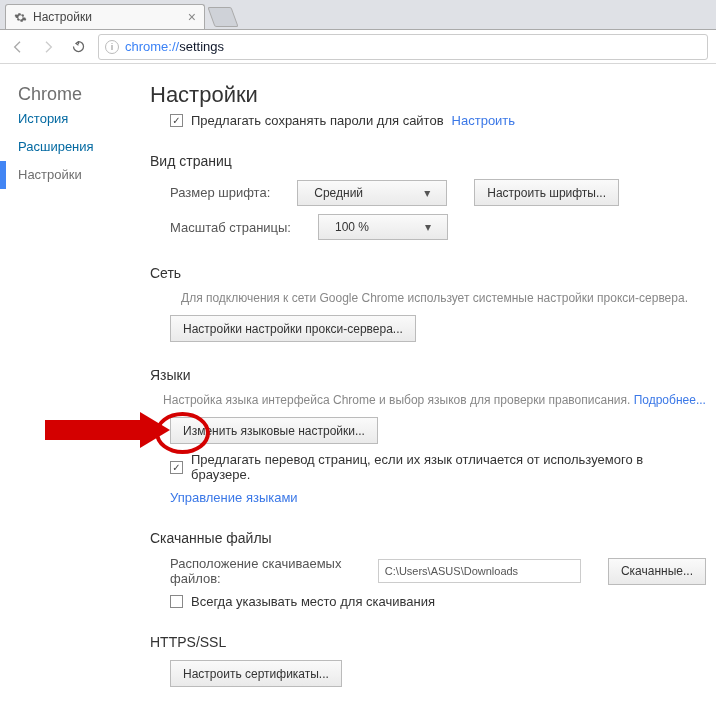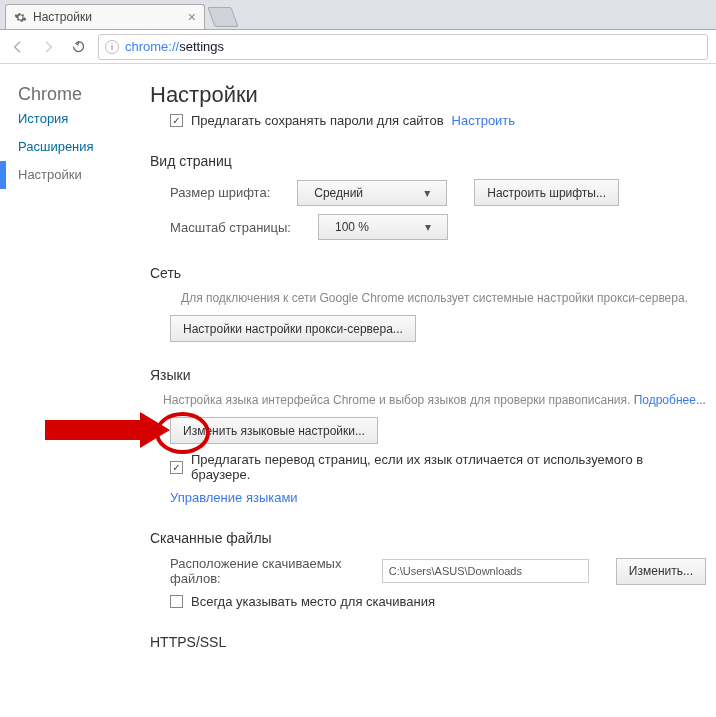--- a/index.html
+++ b/index.html
@@ -141,28 +141,31 @@
       <span>Предлагать перевод страниц, если их язык отличается от используемого в браузере.</span>
     </div>
     <div class="row">
         <span class="link">Управление языками</span>
       </div>
 
     <h2>Скачанные файлы</h2>
     <div class="row">
       <span class="label">Расположение скачиваемых файлов:</span>
       <input class="input" value="C:\Users\ASUS\Downloads" style="">
-      <div class="btn">Изменить...</div>
+      <div class="btn">Скачанные...</div>
     </div>
     <div class="chk-row">
       <span class="chk"></span>
       <span>Всегда указывать место для скачивания</span>
     </div>
 
     <h2>HTTPS/SSL</h2>
+    <div class="row">
+        <div class="btn">Настроить сертификаты...</div>
+      </div>
 
   </div>
 </div>
 
 <div class="arrow-annot">
   <div class="arrow-body"></div>
     <div class="arrow-head"></div>
 </div>
 <div class="circ"></div>
 

